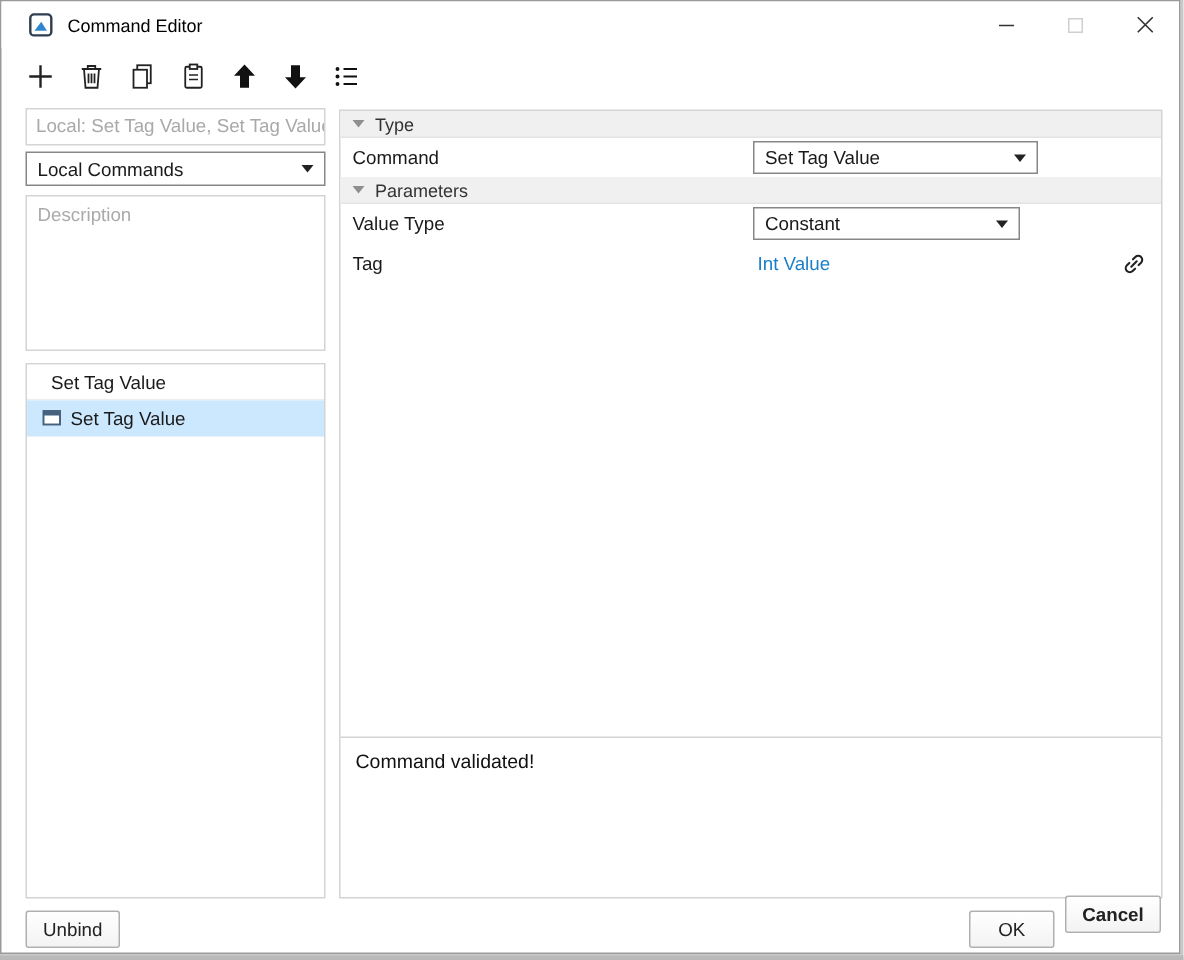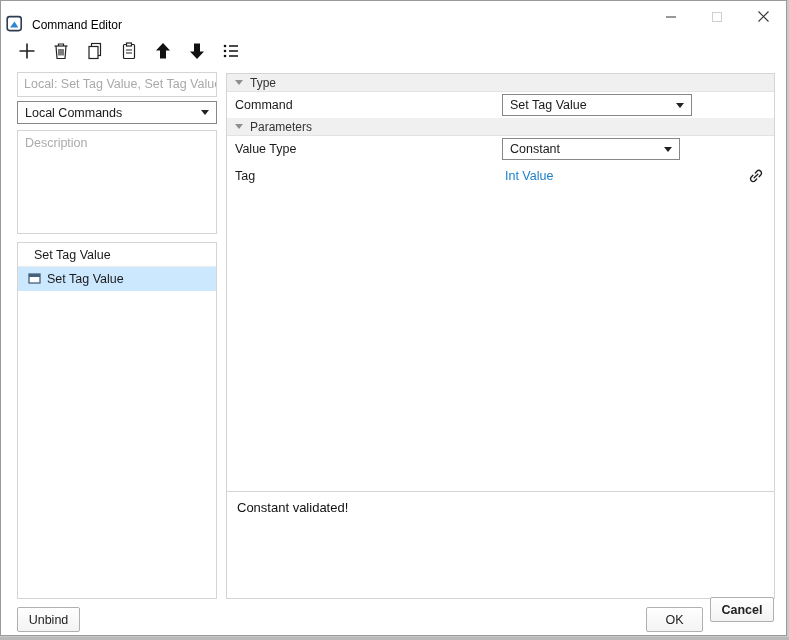--- a/index.html
+++ b/index.html
@@ -11,21 +11,21 @@
   *{box-sizing:border-box;}
   html,body{margin:0;padding:0;}
   body{
     width:789px;height:640px;overflow:hidden;position:relative;
     background:#c9c9c9;
     font-family:"Liberation Sans",sans-serif;color:#1a1a1a;
   }
   .dialog{position:absolute;left:0;top:0;width:787px;height:636px;background:#fff;border:1px solid #9a9a9a;}
 
   
-  .titlebar{position:absolute;left:0;top:0;right:0;height:31px;background:#fff;display:flex;align-items:flex-end;padding-left:5px;}
+  .titlebar{position:absolute;left:0;top:0;right:0;height:31px;background:#fff;display:flex;align-items:center;padding-left:18px;}
   .app-icon{width:17px;height:17px;margin-right:9px;display:inline-flex;}
   .title{font-size:12px;color:#000;}
   .win-controls{position:absolute;right:0;top:0;height:31px;display:flex;}
   .win-btn{width:46px;height:31px;display:flex;align-items:center;justify-content:center;cursor:pointer;}
 
   
   .toolbar{position:absolute;left:0;top:31px;right:0;height:37px;display:flex;align-items:center;padding-left:13px;gap:8px;}
   .tool-btn{width:26px;height:26px;display:flex;align-items:center;justify-content:center;cursor:pointer;}
 
   
@@ -200,20 +200,20 @@
         <svg viewBox="0 0 16 16" width="16" height="16" fill="none" stroke="#222" stroke-width="1.4" stroke-linecap="round">
           <path d="M6.2 9.8 L9.8 6.2"></path>
           <path d="M7.3 4.9 l1.6 -1.6 a2.6 2.6 0 0 1 3.8 3.8 l-1.6 1.6"></path>
           <path d="M8.7 11.1 l-1.6 1.6 a2.6 2.6 0 0 1 -3.8 -3.8 l1.6 -1.6"></path>
         </svg>
       </span>
     </div>
   </div>
 
   <div class="validation">
-    <span>Constant validated!</span>
+    <span>Command validated!</span>
   </div>
 
   <div class="btn btn-ok">OK</div>
   <div class="btn btn-cancel">Cancel</div>
 </div>
 
 <div class="taskbar-sliver"></div>
 
 </body></html>

